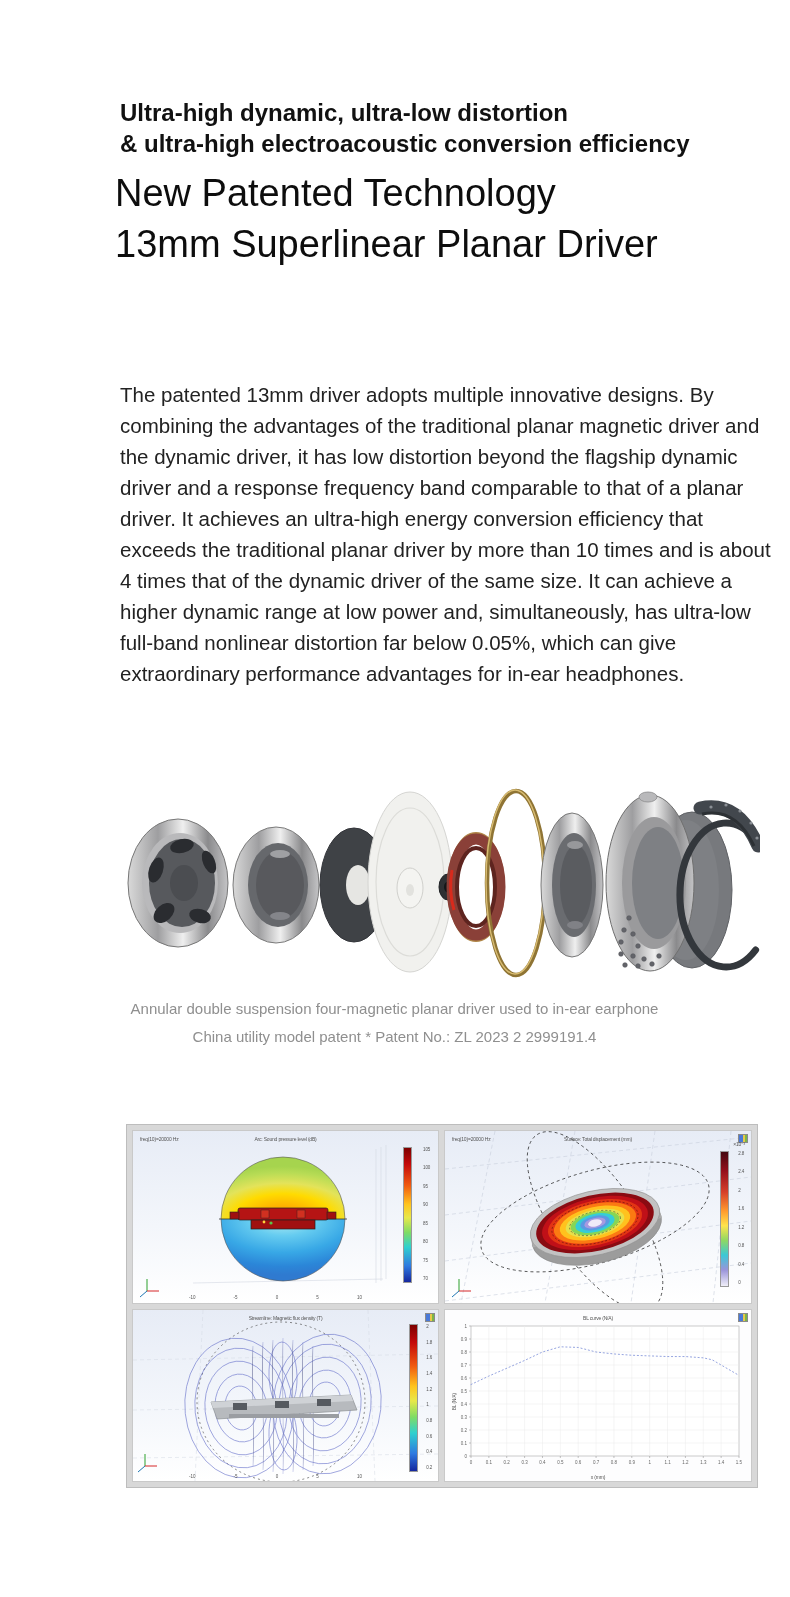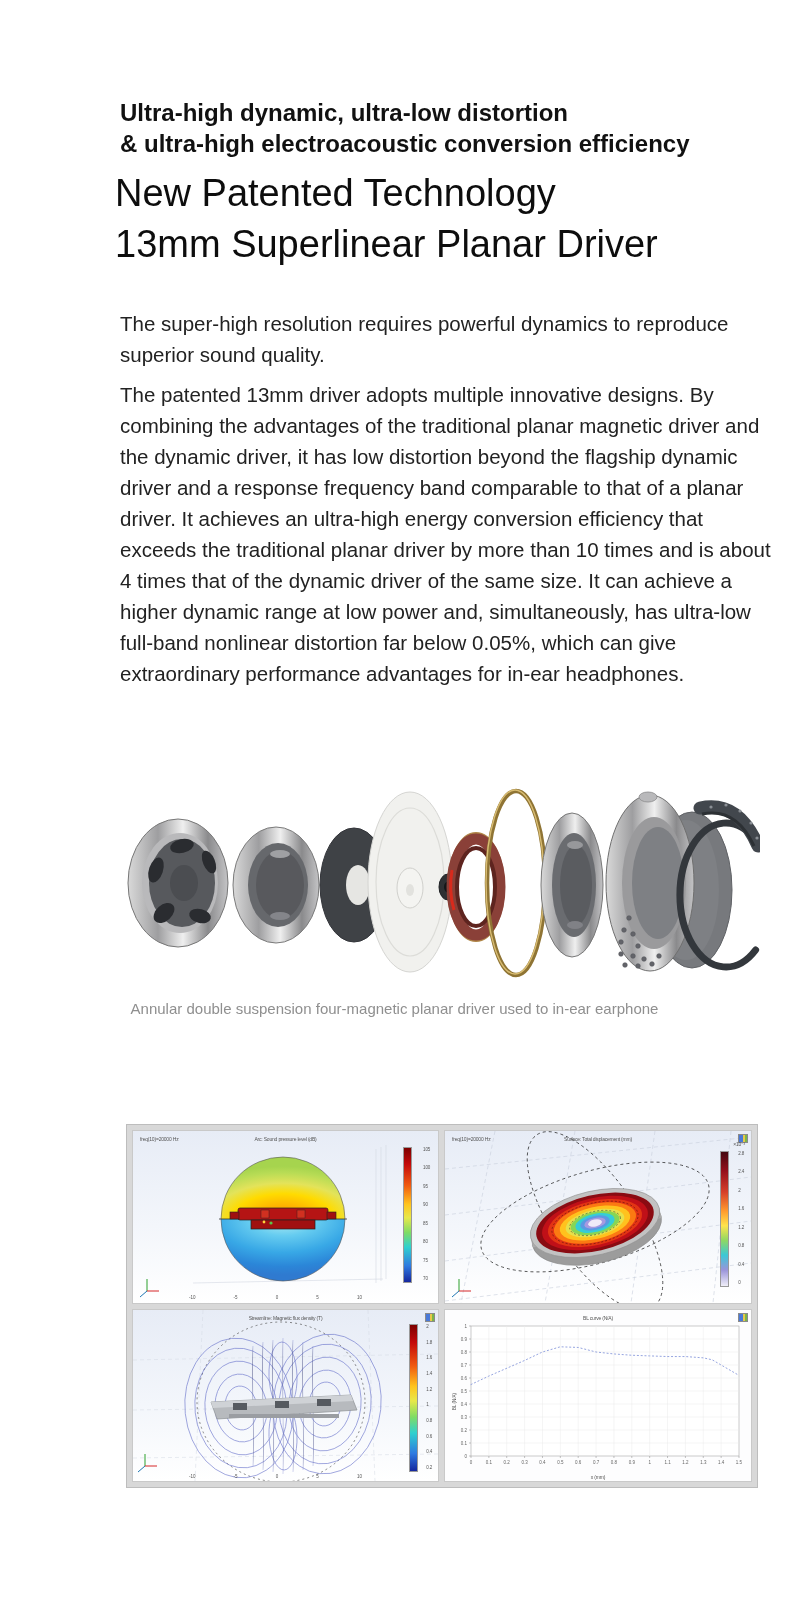--- a/index.html
+++ b/index.html
@@ -38,21 +38,20 @@
 </style>
 </head>
 <body>
 
 <div class="page">
 
   <div class="subtitle pre">Ultra-high dynamic, ultra-low distortion
 &amp; ultra-high electroacoustic conversion efficiency</div>
   <div class="title pre">New Patented Technology
 13mm Superlinear Planar Driver</div>
-  <div class="para p1">The super-high resolution requires powerful dynamics to reproduce superior sound quality.</div>
   <div class="para p2">The patented 13mm driver adopts multiple innovative designs. By combining the advantages of the traditional planar magnetic driver and the dynamic driver, it has low distortion beyond the flagship dynamic driver and a response frequency band comparable to that of a planar driver. It achieves an ultra-high energy conversion efficiency that exceeds the traditional planar driver by more than 10 times and is about 4 times that of the dynamic driver of the same size. It can achieve a higher dynamic range at low power and, simultaneously, has ultra-low full-band nonlinear distortion far below 0.05%, which can give extraordinary performance advantages for in-ear headphones.</div>
 
   <svg class="photo" viewBox="0 0 634 238" preserveAspectRatio="none">
     <defs>
       <linearGradient id="met" x1="0" y1="0" x2="1" y2="0">
         <stop offset="0" stop-color="#d9d9d9"></stop>
           <stop offset="0.3" stop-color="#9e9ea0"></stop>
         <stop offset="0.55" stop-color="#efefef"></stop>
           <stop offset="0.8" stop-color="#8a8a8c"></stop>
         <stop offset="1" stop-color="#c4c4c6"></stop>
@@ -159,20 +158,21 @@
         <circle cx="585" cy="57" r="1.6"></circle>
           <circle cx="600" cy="55" r="1.6"></circle>
         <circle cx="614" cy="61" r="1.6"></circle>
           <circle cx="625" cy="73" r="1.6"></circle>
         <circle cx="631" cy="88" r="1.6"></circle>
       </g>
     </g>
   </svg>
 
   <div class="caption cap1">Annular double suspension four-magnetic planar driver used to in-ear earphone</div>
+  <div class="caption cap2">China utility model patent * Patent No.: ZL 2023 2 2999191.4</div>
 
   <div class="simgrid">
 
     <div class="cell">
       <svg width="305" height="172" viewBox="0 0 305 172" preserveAspectRatio="none">
         <defs>
           <radialGradient id="gTop" cx="0.5" cy="1" r="0.85">
             <stop offset="0" stop-color="#ff8a00"></stop>
               <stop offset="0.28" stop-color="#ffb800"></stop>
             <stop offset="0.48" stop-color="#ffdb00"></stop>

